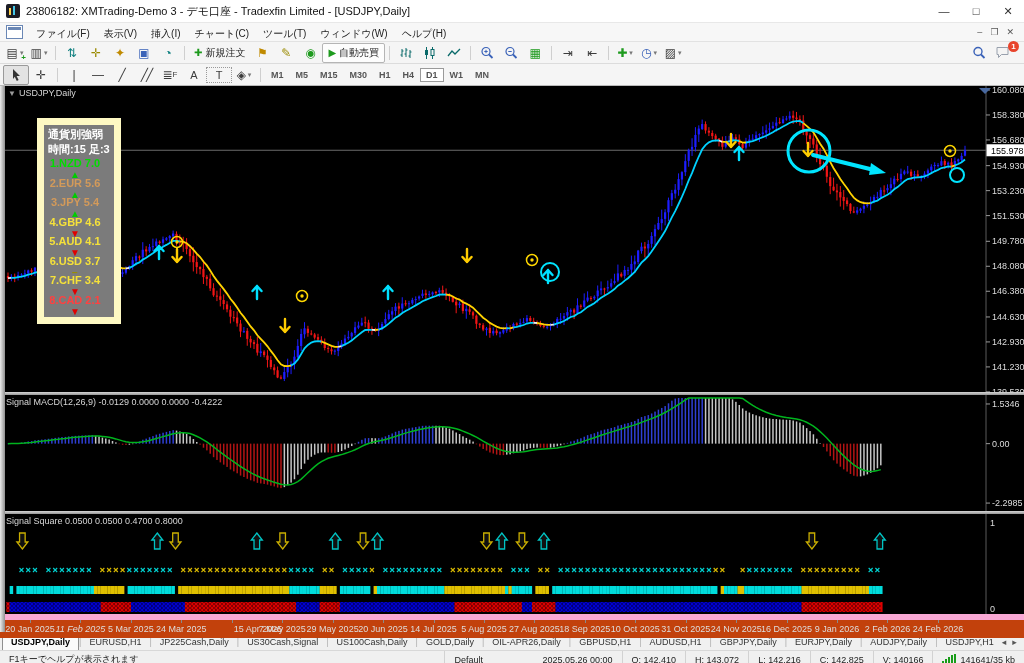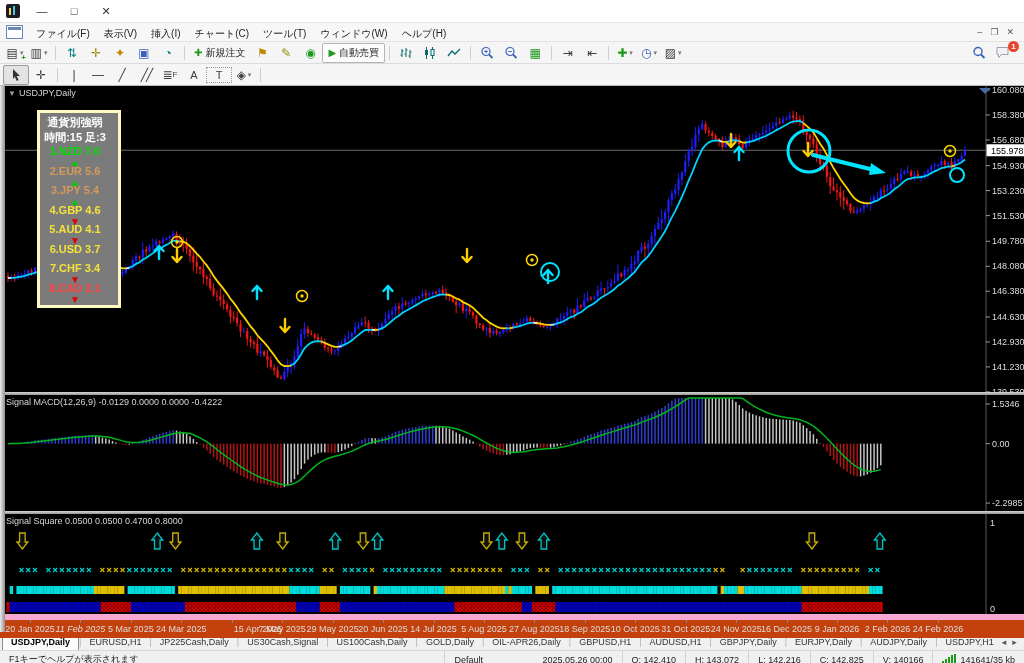--- a/index.html
+++ b/index.html
@@ -39,21 +39,21 @@
   .spacer{flex:1;}
   
   #chartwin{position:relative;height:546px;background:#000;}
   .leftedge{position:absolute;left:0;top:0;width:5px;height:546px;background:linear-gradient(90deg,#ececec,#8f8f8f);z-index:6;}
   .panel{position:relative;width:1024px;}
   .panel svg{position:absolute;left:0;top:0;}
   .splitter{height:3px;background:linear-gradient(#d6d6d6,#969696);}
   .paneltag{position:absolute;left:8px;top:2px;font-size:9px;color:#d6d6d6;z-index:4;white-space:nowrap;}
   .paneltag .tri{color:#9a9a9a;font-size:8px;margin-right:3px;}
   
-  #spanel{position:absolute;left:37px;top:24px;width:84px;background:#7b7b7b;border:3px solid #fef9c3;
+  #spanel{position:absolute;left:37px;top:32px;width:84px;background:#7b7b7b;border:7px solid #fef9c3;
           z-index:8;padding:2px 12px 4px 4px;box-sizing:border-box;}
   .sp-h{font-size:11px;font-weight:bold;color:#fff;text-align:center;line-height:15px;white-space:nowrap;}
   .sp-row{display:flex;justify-content:space-between;align-items:center;height:19.5px;font-size:11px;font-weight:bold;white-space:nowrap;flex-direction:column;}
   .sp-tri{font-size:10px;}
   
   #dateaxis{position:relative;height:18px;background:#c2410c;border-top:6px solid #f9a8d4;}
   .dlab{position:absolute;top:4px;font-size:9px;color:#dedede;transform:translateX(-50%);white-space:nowrap;}
   .dtick{position:absolute;top:0;width:1px;height:3px;background:#8a8a8a;}
   
   #tabsbar{height:18px;background:#f0f0f0;display:flex;align-items:flex-end;border-bottom:1px solid #d8d8d8;padding-left:2px;}
@@ -71,20 +71,21 @@
 </head>
 <body>
 
 <div id="app">
 
   <div class="titlebar">
     <span class="appicon">
         <i></i>
         <b></b>
       </span>
+    <span class="title">23806182: XMTrading-Demo 3 - デモ口座 - Tradexfin Limited - [USDJPY,Daily]</span>
     <span class="winctl">
       <span class="winbtn">—</span>
       <span class="winbtn">□</span>
       <span class="winbtn">✕</span>
     </span>
   </div>
 
   <div class="menubar">
     <span class="mdiicon"></span>
     <span id="menuitems"><span class="menu-item">ファイル(F)</span><span class="menu-item">表示(V)</span><span class="menu-item">挿入(I)</span><span class="menu-item">チャート(C)</span><span class="menu-item">ツール(T)</span><span class="menu-item">ウィンドウ(W)</span><span class="menu-item">ヘルプ(H)</span></span>
@@ -185,20 +186,31 @@
     <span class="vsep"></span>
     <span class="tbtn">|</span>
     <span class="tbtn">—</span>
     <span class="tbtn">╱</span>
     <span class="tbtn" style="letter-spacing:-2px;">╱╱</span>
     <span class="tbtn">≣<span style="font-size:8px;">F</span></span>
     <span class="tbtn" style="font-size:11px;">A</span>
     <span class="tbtn" style="font-size:11px;border:1px dotted #999;height:14px;">T</span>
     <span class="tbtn">◈<span class="caret">▾</span></span>
     <span class="vsep"></span>
+    <span id="tfbar" style="display:flex;align-items:center;">
+        <span class="tf">M1</span>
+        <span class="tf">M5</span>
+        <span class="tf">M15</span>
+        <span class="tf">M30</span>
+        <span class="tf">H1</span>
+        <span class="tf">H4</span>
+        <span class="tf active">D1</span>
+        <span class="tf">W1</span>
+        <span class="tf">MN</span>
+      </span>
   </div>
 
   <div id="chartwin">
     <div class="leftedge"></div>
 
     <div class="panel" id="pmain" style="height:306px;">
       <svg id="svgmain" width="1024" height="306">
           <line x1="0" y1="64.25838000000005" x2="986" y2="64.25838000000005" stroke="#9a9a9a" stroke-width="0.7"></line>
           <line x1="8" y1="186.51387305399135" x2="8" y2="196.0520921506708" stroke="#f21515" stroke-width="1"></line>
           <rect x="6.9" y="189.99283558695006" width="2.2" height="2.2035000000000764" fill="#f21515"></rect>

